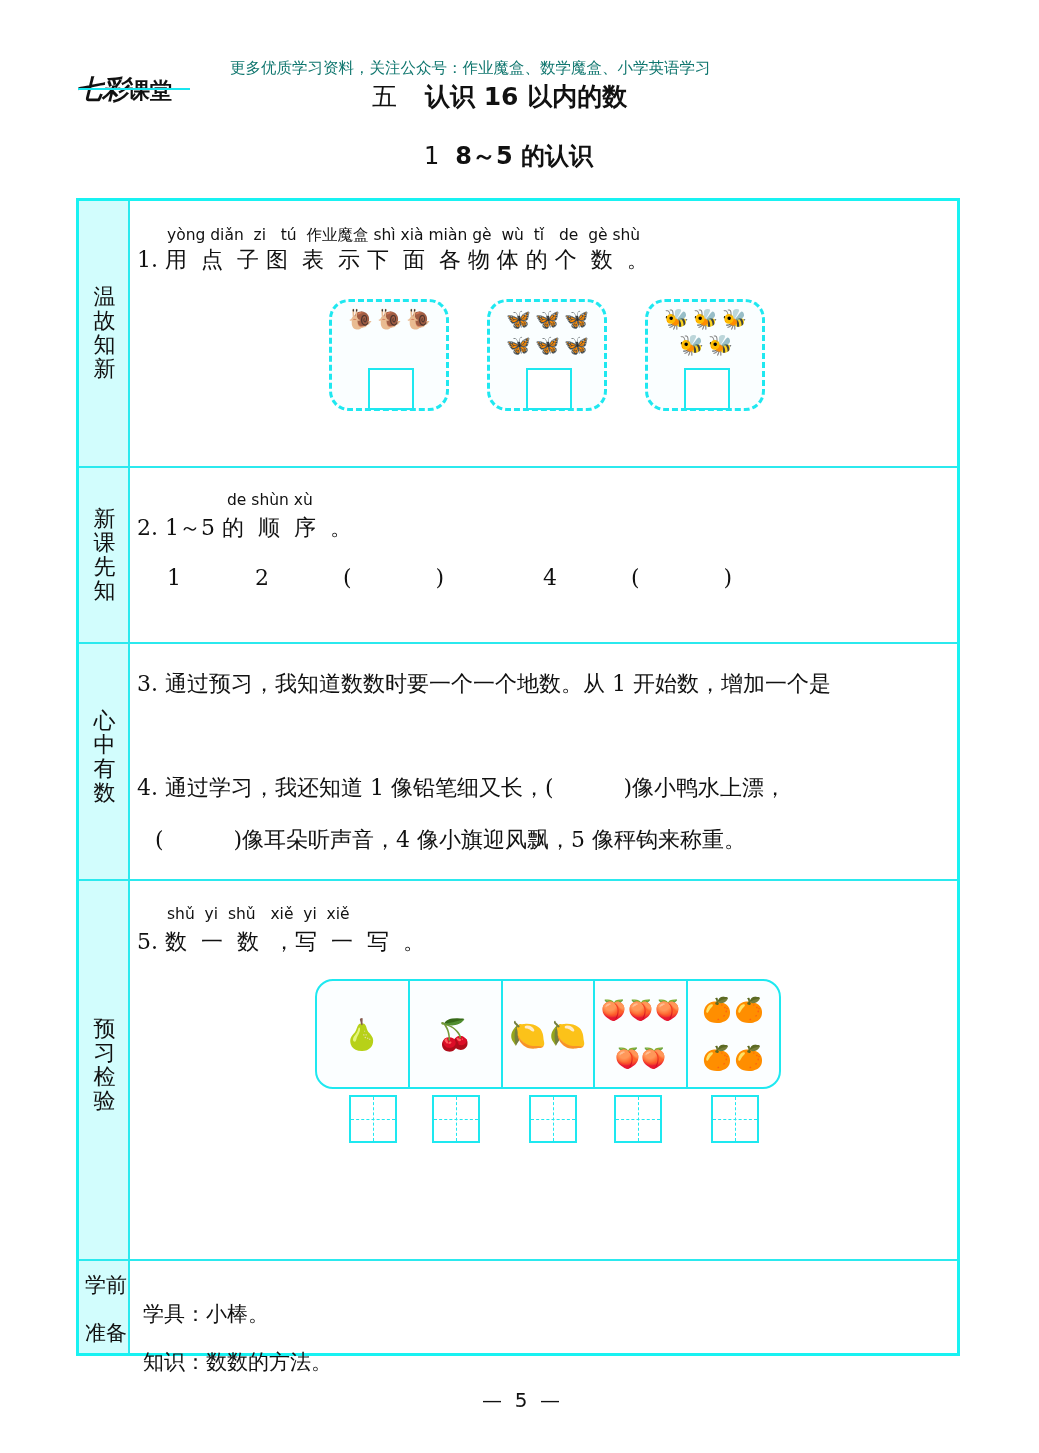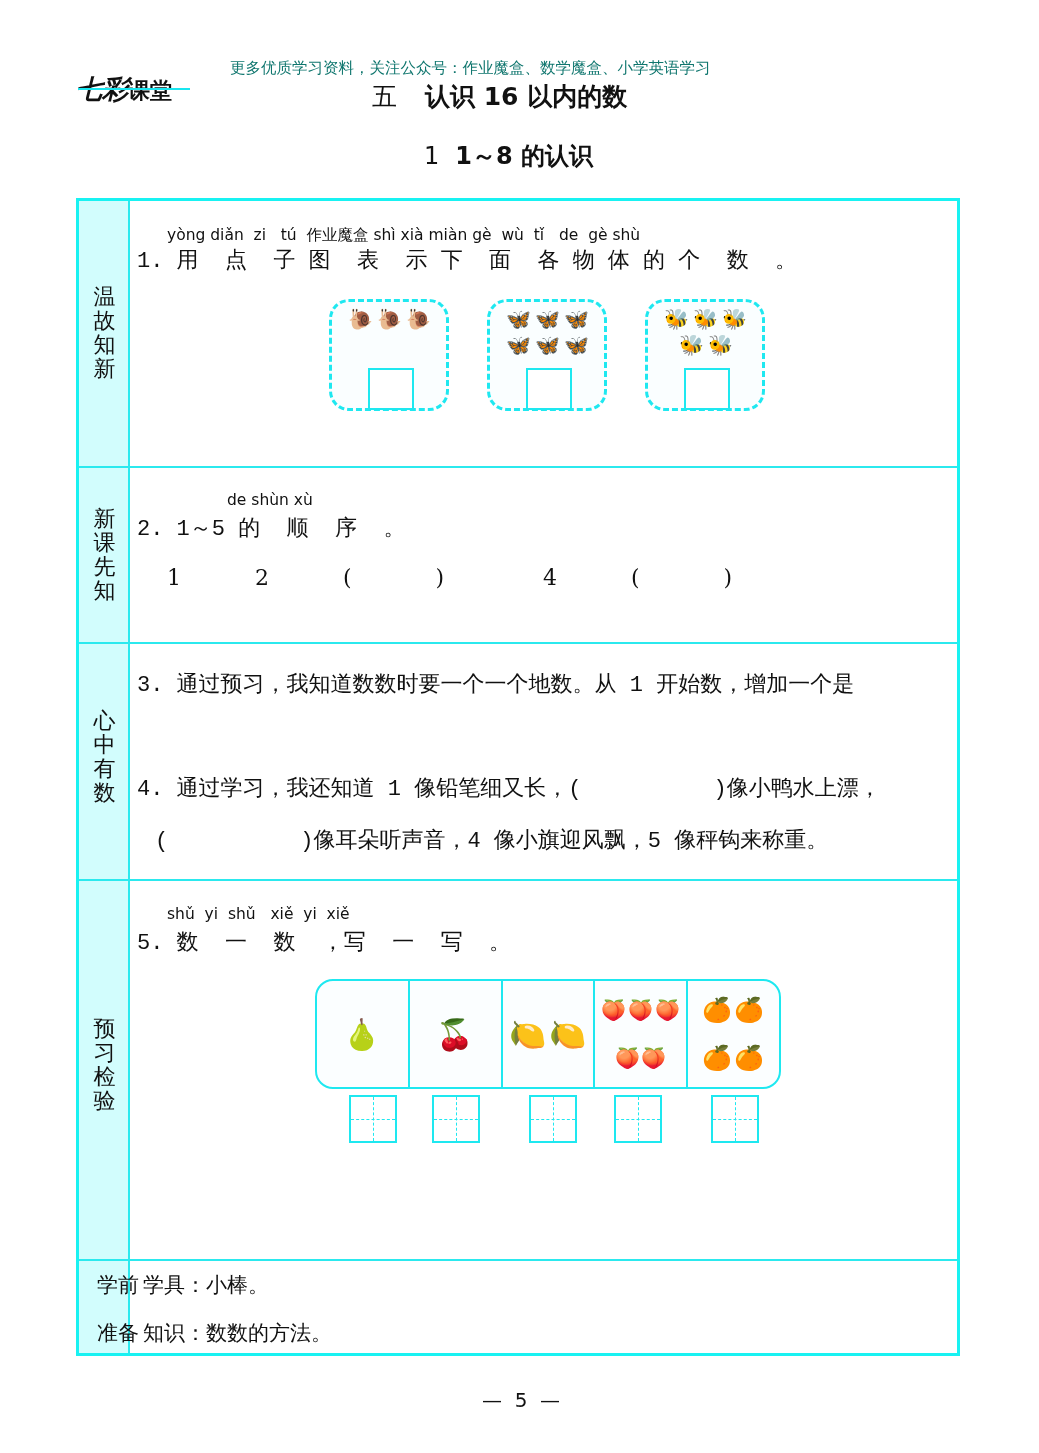--- a/index.html
+++ b/index.html
@@ -19,53 +19,53 @@
   .lesson .n { margin-right:16px; font-weight:normal; }
 
   
   .table { left:76px; top:198px; width:884px; height:1158px; border:3px solid #18f2f2; box-sizing:border-box; }
   .sidecol { position:absolute; left:0; top:0; width:51px; height:100%; background:#d2fdfd;
              border-right:2px solid #2be9ee; box-sizing:border-box; }
   .rowline { position:absolute; left:0; width:100%; height:2px; background:#2be9ee; }
   .sidelabel { position:absolute; left:0; width:51px; text-align:center; font-size:22px; line-height:24px;
                font-family:"DejaVu Serif", serif; color:#111; }
   .sidelabel span { display:block; }
-  .prep-label { position:absolute; left:0; width:51px; text-align:center; font-size:21px; font-family:"DejaVu Serif", serif;margin-left:12px; }
+  .prep-label { position:absolute; left:0; width:51px; text-align:center; font-size:21px; font-family:"DejaVu Serif", serif; }
 
   .pinyin { position:absolute; font-family:"DejaVu Sans", sans-serif; font-size:15.5px; color:#111; white-space:pre; }
-  .qline { position:absolute; font-size:22px; white-space:pre; color:#111;font-family:Liberation Mono, monospace; }
+  .qline { position:absolute; font-size:22px; white-space:pre; color:#111; }
   .seq { position:absolute; font-size:22px; white-space:pre; }
 
   
   .picbox { position:absolute; width:120px; height:112px; border:3px dashed #1ee8f0; border-radius:20px; box-sizing:border-box; background:#fafeff; }
   .picbox .answerbox { position:absolute; left:36px; top:66px; width:46px; height:42px; border:2px solid #1ee8f0; box-sizing:border-box; background:#fff; }
   .icons { position:absolute; left:8px; top:6px; width:100px; display:flex; flex-wrap:wrap; justify-content:center; gap:4px; color:#3de6ef; font-size:20px; line-height:22px; }
 
   
   .strip { position:absolute; left:236px; top:778px; width:466px; height:110px; border:2px solid #1ee8f0; border-radius:18px; box-sizing:border-box; display:flex; background:#fbfeff; overflow:hidden; }
   .strip .cell { flex:1; border-right:2px solid #1ee8f0; display:flex; align-items:center; justify-content:center; flex-wrap:wrap; gap:2px; color:#39e3ec; font-size:30px; padding:6px; }
   .strip .cell:last-child { border-right:none; }
   .grid-box { position:absolute; top:894px; width:48px; height:48px; border:2px solid #1ee8f0; box-sizing:border-box; }
   .grid-box::before { content:""; position:absolute; left:50%; top:0; height:100%; border-left:1px dashed #1ee8f0; }
   .grid-box::after { content:""; position:absolute; top:50%; left:0; width:100%; border-top:1px dashed #1ee8f0; }
 
-  .prep-text { position:absolute; left:64px; font-size:21px; white-space:nowrap; }
+  .prep-text { position:absolute; left:64px; font-size:21px; white-space:nowrap;margin-top:29px; }
 
   .pagenum { left:476px; top:1388px; width:90px; text-align:center; font-family:"DejaVu Sans", sans-serif; font-size:20px; white-space:pre; color:#111; }
 </style>
 </head>
 <body>
 
 <div class="abs logo">
   <div class="brand"><span class="big">七彩</span><span>课堂</span></div>
   <div class="underline"></div>
 </div>
 <div class="abs promo">更多优质学习资料，关注公众号：作业魔盒、数学魔盒、小学英语学习</div>
 <div class="abs chapter"><span class="num">五</span><span>认识 16 以内的数</span></div>
-<div class="abs lesson"><span class="n">1</span><span>1～8 的认识</span></div>
+<div class="abs lesson"><span class="n">1</span><span>8～5 的认识</span></div>
 
 <div class="abs table">
   <div class="sidecol"></div>
   <div class="rowline" style="top:265px"></div>
   <div class="rowline" style="top:441px"></div>
   <div class="rowline" style="top:678px"></div>
   <div class="rowline" style="top:1058px"></div>
 
   <div class="sidelabel" style="top:84px">
     <span>温</span>

